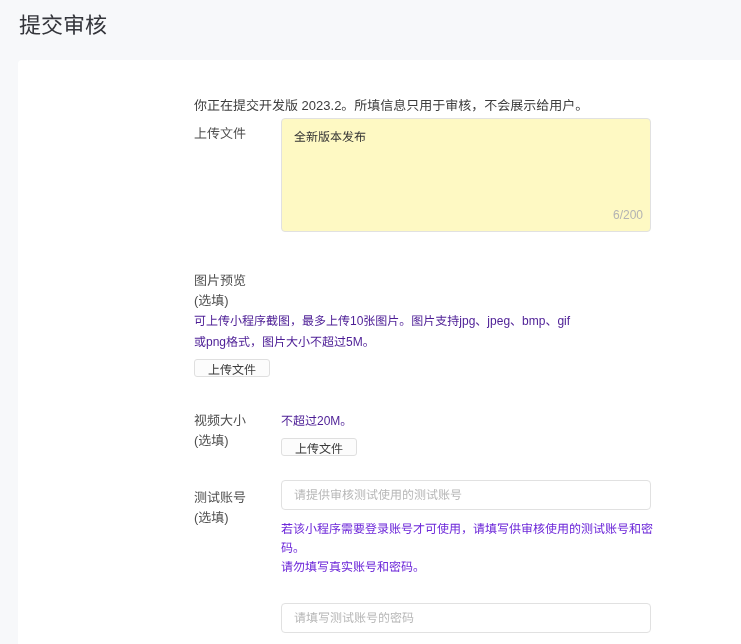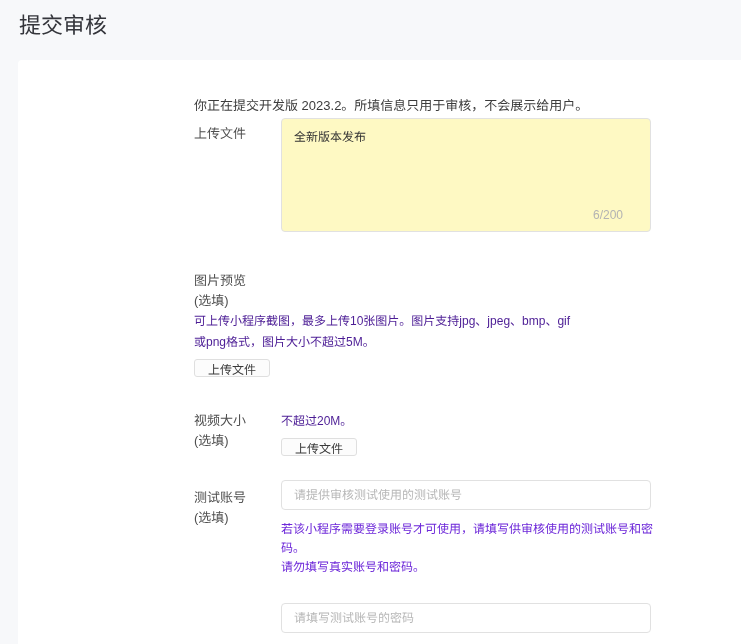--- a/index.html
+++ b/index.html
@@ -37,21 +37,21 @@
   .mb26 { margin-bottom:26px; }
   .textarea-box { position:relative; width:370px; }
   .textarea-box textarea {
     width:370px; height:114px; resize:none;
     border:1px solid #e1e1e1; border-radius:4px;
     padding:9px 12px; font-size:12px; line-height:18px; color:#333;
     font-family:"Liberation Sans", sans-serif;
     outline:none; background:#fef9c3; display:block;
   }
   .char-counter {
-    position:absolute; right:28px; bottom:10px;
+    position:absolute; right:8px; bottom:10px;
     font-size:12px; color:#b3b3b3; pointer-events:none;
   }
   .help-text { font-size:12px; line-height:21px; color:#4c1d95; }
   .upload-btn {
     margin-top:6px; height:18px; padding:0 13px;
     background:#fcfcfc; border:1px solid #dfdfdf; border-radius:3px;
     font-size:12px; color:#3a3a3a; cursor:pointer;
     font-family:"Liberation Sans", sans-serif;
   }
   .text-input {

